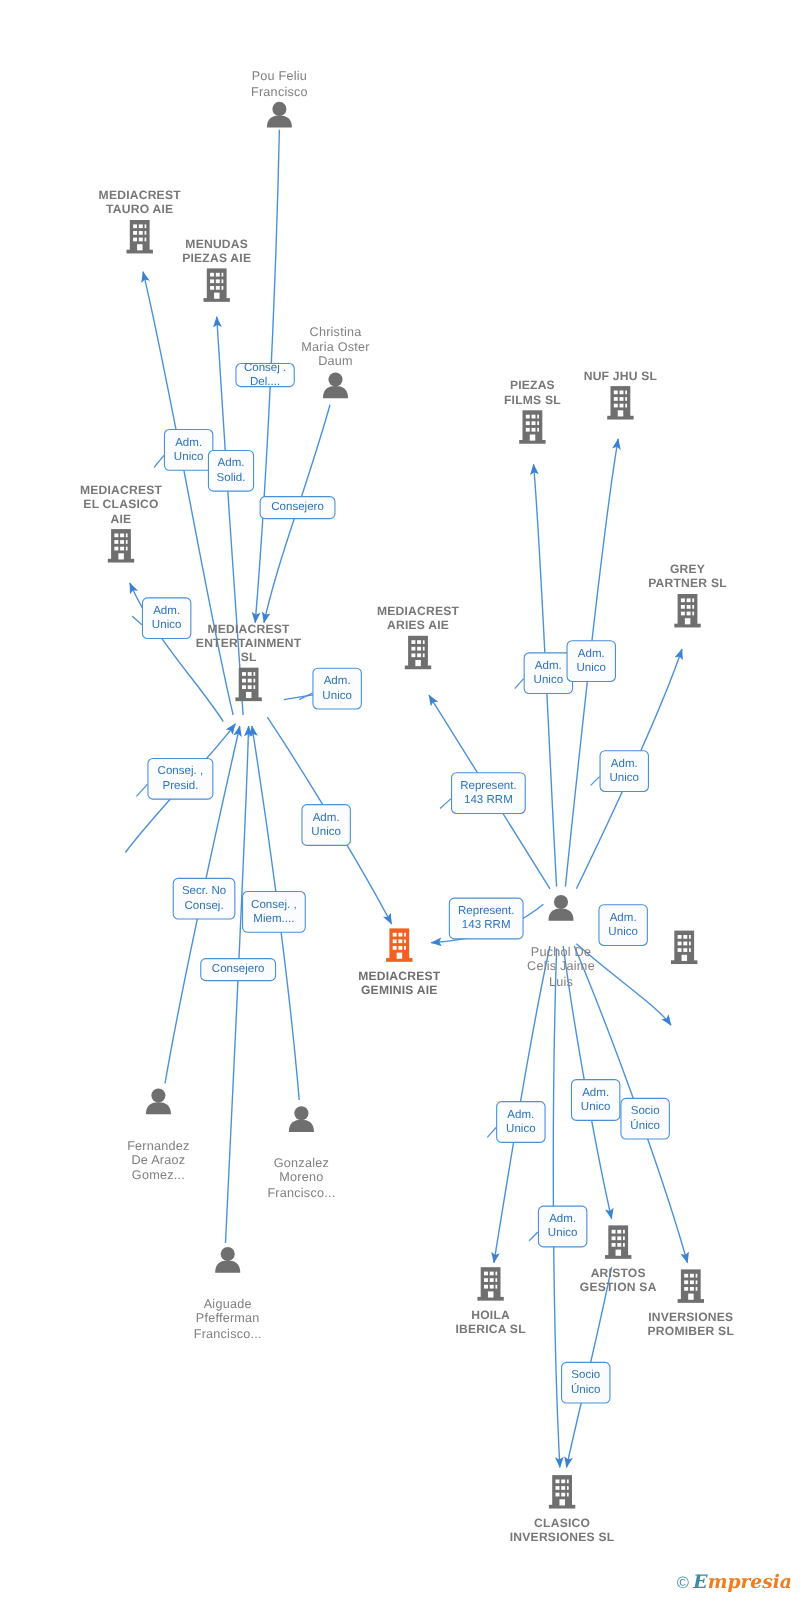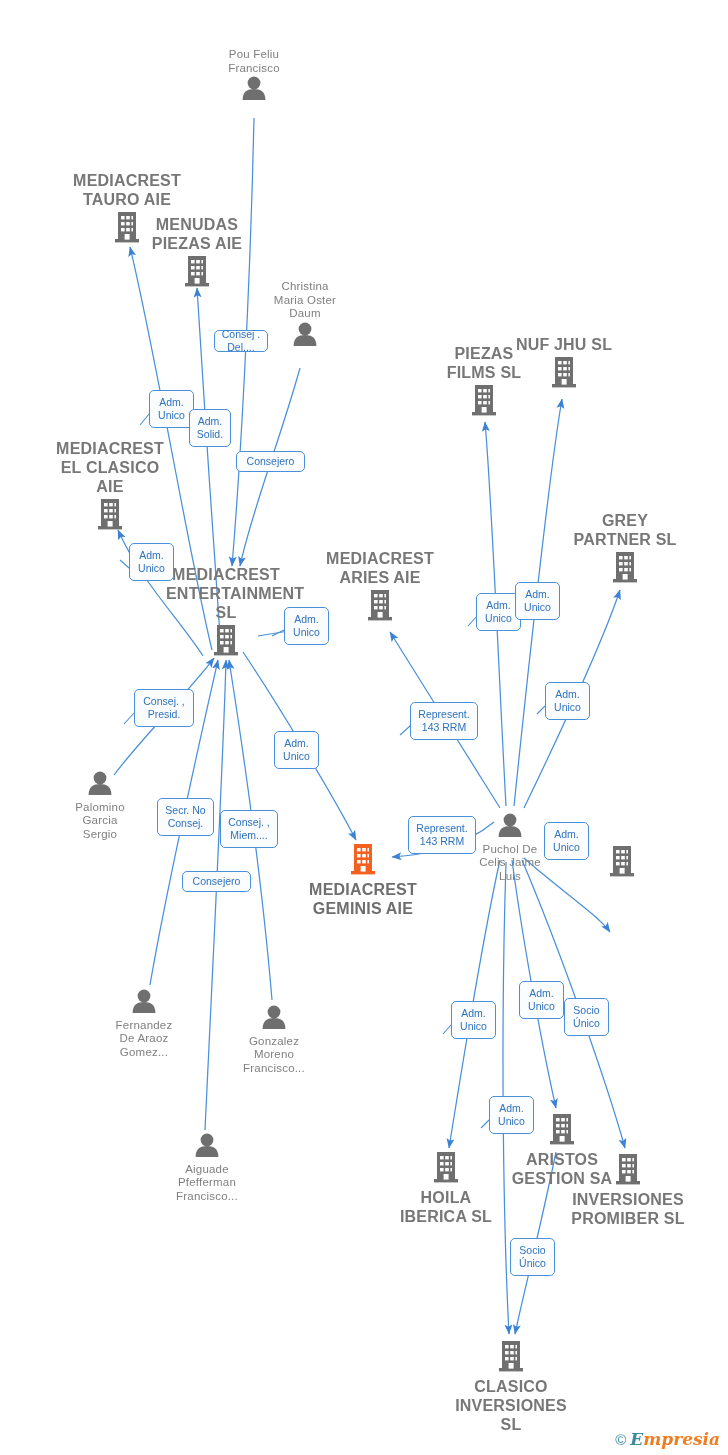--- a/index.html
+++ b/index.html
@@ -28,21 +28,21 @@
     margin-left:-60px;
     text-align:center;
     line-height:1.18;
   }
   .node .icon{
     display:block;
     margin:0 auto;
   }
   .node .label{
     display:block;
-    font-size:16px;
+    font-size:11px;
     color:#7a7a7a;
     letter-spacing:.2px;
   }
   .node.company .label{
     font-weight:bold;
     color:#777777;
   }
   .node.person .label{
     font-weight:normal;
     color:#808080;
@@ -54,21 +54,21 @@
   }
   
   .node.company .label{order:1;}
   .node.company .icon{order:2;}
   .node.company{display:flex;flex-direction:column;}
   .node.company.below .label{order:2;}
   .node.company.below .icon{order:1;}
   
   .node.person{display:flex;flex-direction:column;}
   .node.person .icon{order:1;}
-  .node.person .label{order:2;}
+  .node.person .label{order:2;margin-top:16px;}
   .node.person.above .label{order:1;}
   .node.person.above .icon{order:2;}
 
   
   .chip{
     position:absolute;
     box-sizing:border-box;
     background:#fbfcfe;
     border:1px solid #4a90d9;
     border-radius:5px;
@@ -376,31 +376,20 @@
             <rect x="19.4" y="12" width="1.6" height="3.4"></rect>
             <rect x="9" y="18" width="3.6" height="3.4"></rect>
             <rect x="14.2" y="18" width="3.6" height="3.4"></rect>
             <rect x="19.4" y="18" width="1.6" height="3.4"></rect>
             <rect x="12.6" y="24" width="5" height="5.6"></rect>
           </g>
         </svg>
     </span>
   </div>
 
-  <div class="node person" style="left:100px; top:770px;">
-    <span class="icon">
-      <svg width="28" height="26" viewBox="0 0 28 26">
-          <circle cx="14" cy="8" r="6.4" fill="#6f6f6f"></circle>
-          <path d="M2.6,25 C2.6,16.6 7.6,14 14,14 C20.4,14 25.4,16.6 25.4,25 Z" fill="#6f6f6f"></path>
-        </svg>
-    </span>
-    <span class="label" style="white-space: pre-line;">Palomino
-Garcia
-Sergio</span>
-  </div>
 
   <div class="node company below focus" style="left:363px; top:842px;">
     <span class="icon">
       <svg width="30" height="34" viewBox="0 0 30 34">
           <rect x="6" y="2" width="18" height="28" fill="#f4601f"></rect>
           <rect x="3" y="29" width="24" height="3.4" fill="#f4601f"></rect>
           <g fill="#ffffff">
             <rect x="9" y="6" width="3.6" height="3.4"></rect>
             <rect x="14.2" y="6" width="3.6" height="3.4"></rect>
             <rect x="19.4" y="6" width="1.6" height="3.4"></rect>

